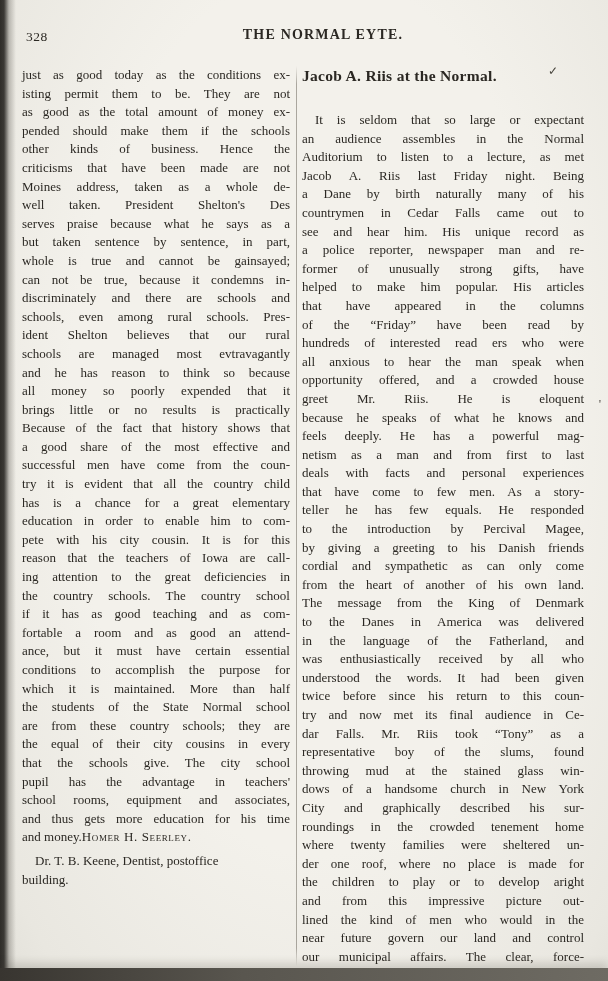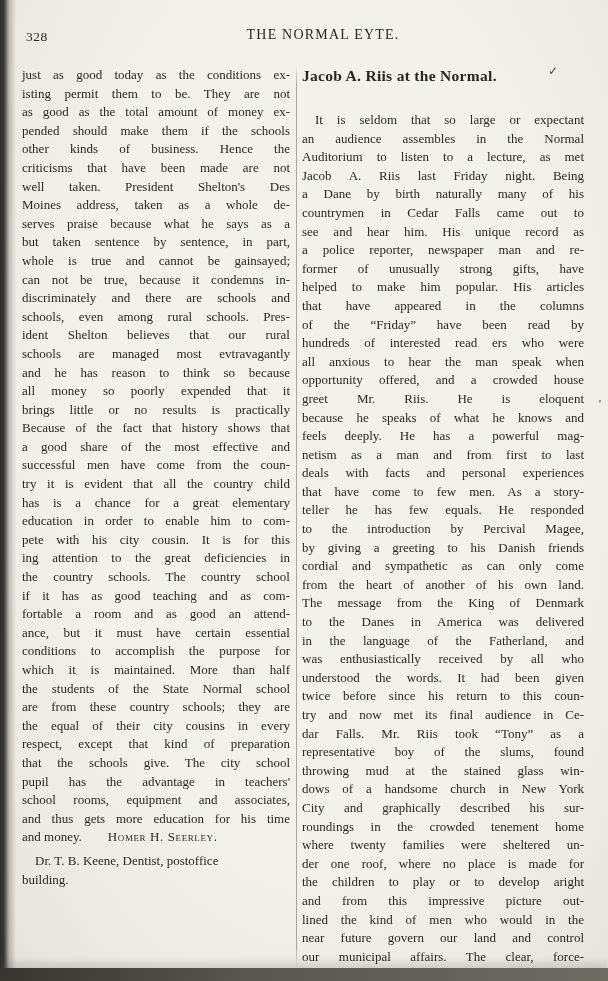--- a/index.html
+++ b/index.html
@@ -7,31 +7,31 @@
     width:608px;height:981px;position:relative;overflow:hidden;
     background:#eceae4;
     font-family:"Liberation Serif","DejaVu Serif",serif;
     color:#2b2823;
   }
   .paper{position:absolute;inset:0;
     background:radial-gradient(ellipse at 52% 42%, #f3f1eb 55%, #e9e7e0 90%, #e2e0d9 100%);}
   .page{position:absolute;inset:0;}
   .header{position:absolute;top:27px;left:0;right:0;height:22px;padding-left:38px;}
   .pagenum{position:absolute;left:26px;top:2px;font-size:13.5px;letter-spacing:.5px;}
-  .masthead{text-align:center;font-weight:normal;font-size:14px;letter-spacing:1.2px;}
+  .masthead{text-align:center;font-weight:bold;font-size:14px;letter-spacing:1.2px;}
   .columns{position:absolute;top:66px;left:22px;right:24px;display:flex;align-items:flex-start;}
   .col-left{width:268px;}
   .divider{width:1px;align-self:stretch;
     background:linear-gradient(to bottom, rgba(110,105,95,0), rgba(110,105,95,.55) 2%, rgba(110,105,95,.55) 98%, rgba(110,105,95,0));
     margin:0 5px 0 6px;}
   .col-right{flex:1;}
   .line{font-size:13px;line-height:18.6px;text-align:justify;text-align-last:justify;}
   .line.ind{text-indent:13px;}
   .line.noj{text-align-last:left;}
-  .sig{font-variant:small-caps;letter-spacing:.6px;margin-left:26px;}
+  .sig{font-variant:small-caps;letter-spacing:.6px;}
   .notice{margin-top:5px;}
   .article-head{position:relative;text-align:left;height:22px;margin:1px 0 22px;}
   .article-title{display:inline;font-size:15.5px;font-weight:bold;letter-spacing:.3px;margin:0;}
   .check{position:absolute;right:26px;top:-3px;font-size:12px;color:#4a473f;}
   .margin-mark{position:absolute;right:7px;top:396px;font-size:13px;color:#55514a;}
   .edge-left{position:absolute;left:0;top:0;bottom:0;width:16px;
     background:linear-gradient(to right,#2f2d29 0,#3b3935 4px,rgba(90,87,80,.35) 9px,rgba(120,115,105,0) 16px);}
   .edge-bottom{position:absolute;left:0;right:0;bottom:0;height:13px;
     background:linear-gradient(to right,#383530,#59564f 40%,#6e6b63);
     box-shadow:0 -5px 9px rgba(60,55,45,.18);}
@@ -51,51 +51,51 @@
   <main class="columns">
 
     <section class="col-left">
       <div class="lines">
           <div class="line">just as good today as the conditions ex-</div>
           <div class="line">isting permit them to be. They are not</div>
           <div class="line">as good as the total amount of money ex-</div>
           <div class="line">pended should make them if the schools</div>
           <div class="line">other kinds of business. Hence the</div>
           <div class="line">criticisms that have been made are not</div>
+          <div class="line">Moines address, taken as a whole de-</div>
           <div class="line">well taken. President Shelton's Des</div>
-          <div class="line">Moines address, taken as a whole de-</div>
           <div class="line">serves praise because what he says as a</div>
           <div class="line">but taken sentence by sentence, in part,</div>
           <div class="line">whole is true and cannot be gainsayed;</div>
           <div class="line">can not be true, because it condemns in-</div>
           <div class="line">discriminately and there are schools and</div>
           <div class="line">schools, even among rural schools. Pres-</div>
           <div class="line">ident Shelton believes that our rural</div>
           <div class="line">schools are managed most evtravagantly</div>
           <div class="line">and he has reason to think so because</div>
           <div class="line">all money so poorly expended that it</div>
           <div class="line">brings little or no results is practically</div>
           <div class="line">Because of the fact that history shows that</div>
           <div class="line">a good share of the most effective and</div>
           <div class="line">successful men have come from the coun-</div>
           <div class="line">try it is evident that all the country child</div>
           <div class="line">has is a chance for a great elementary</div>
           <div class="line">education in order to enable him to com-</div>
           <div class="line">pete with his city cousin. It is for this</div>
+          <div class="line">reason that the teachers of Iowa are call-</div>
           <div class="line">ing attention to the great deficiencies in</div>
           <div class="line">the country schools. The country school</div>
           <div class="line">if it has as good teaching and as com-</div>
           <div class="line">fortable a room and as good an attend-</div>
           <div class="line">ance, but it must have certain essential</div>
           <div class="line">conditions to accomplish the purpose for</div>
           <div class="line">which it is maintained. More than half</div>
           <div class="line">the students of the State Normal school</div>
           <div class="line">are from these country schools; they are</div>
           <div class="line">the equal of their city cousins in every</div>
-          <div class="line">respect, except that kind of preparation</div>
           <div class="line">that the schools give. The city school</div>
           <div class="line">pupil has the advantage in teachers'</div>
           <div class="line">school rooms, equipment and associates,</div>
           <div class="line">and thus gets more education for his time</div>
         </div>
       <div class="line noj">
         <span>and money.</span><span class="sig">Homer H. Seerley.</span>
       </div>
       <div class="lines notice">
           <div class="line ind noj">Dr. T. B. Keene, Dentist, postoffice</div>

